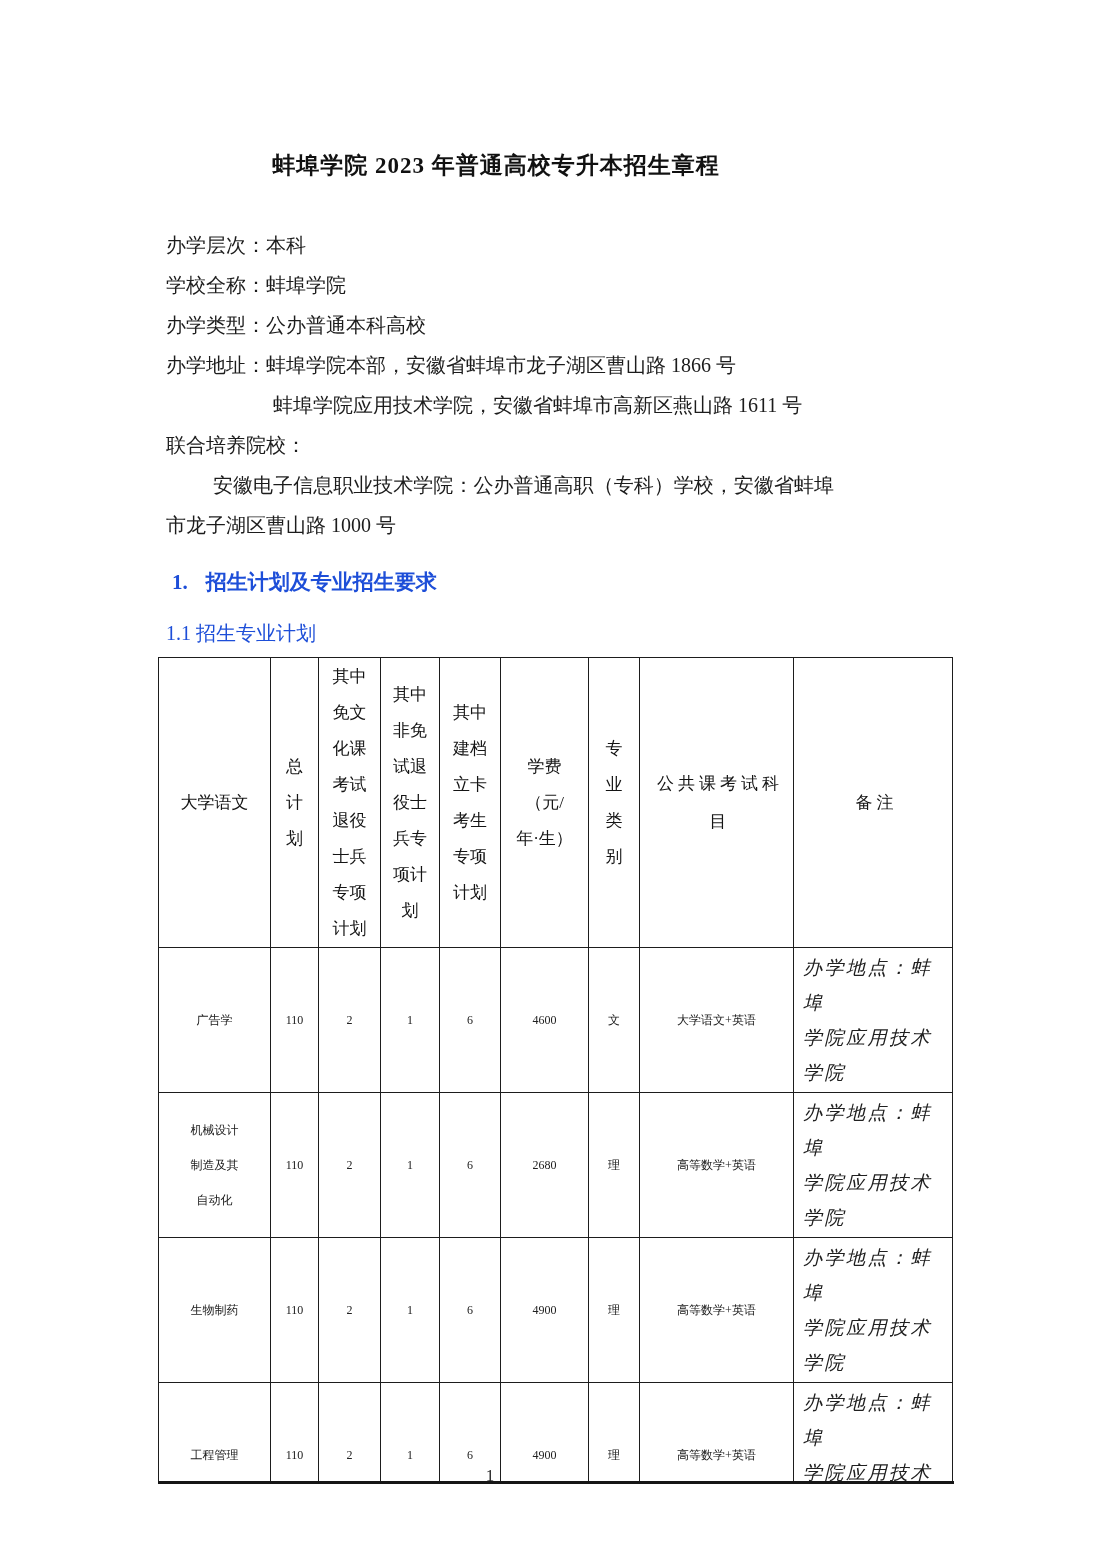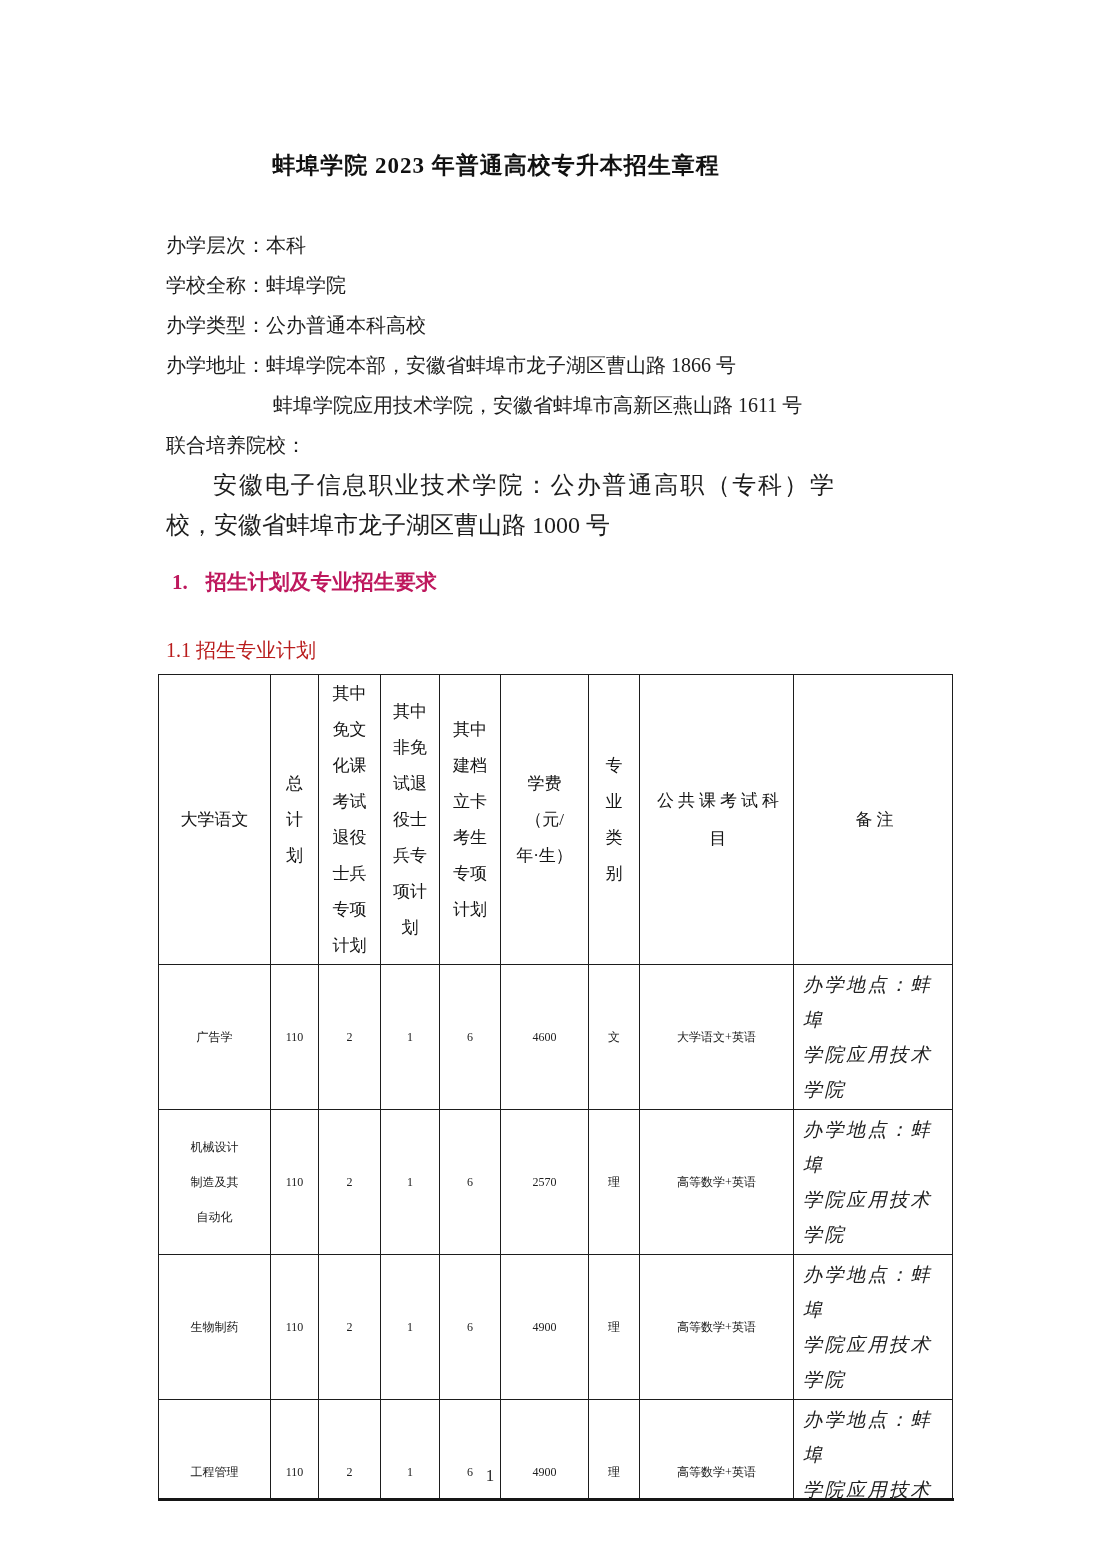--- a/index.html
+++ b/index.html
@@ -28,43 +28,43 @@
   
   .info-block { margin-top:43px; }
   .info-line {
     font-size:20px;
     line-height:40px;
     padding-left:8px;
     white-space:nowrap;
   }
   .info-line.hang { padding-left:115px; }
   .joint-para {
-    font-size:24px;
+    font-size:20px;
     line-height:40px;
     padding-left:8px;
     max-width:765px;
     text-indent:47px;
     text-align:justify;
   }
   
   .sec-heading {
     margin-top:22px;
     font-size:21px;
     font-weight:bold;
     line-height:30px;
     padding-left:14px;
-    color:#be185d;
+    color:#1d4ed8;
   }
   .sec-heading .sec-num { margin-right:18px; }
   .sub-heading {
-    margin-top:38px;
+    margin-top:21px;
     font-size:20px;
     line-height:30px;
     padding-left:8px;
-    color:#b91c1c;
+    color:#1d4ed8;
   }
   
   .table-clip {
     margin-top:9px;
     width:796px;
     height:827px;
     overflow:hidden;
     border-bottom:3px solid #161616;
   }
   table.plan-table {
@@ -219,21 +219,21 @@
         </tr>
 
         <tr class="h-row">
           <td>机械设计
 制造及其
 自动化</td>
           <td>110</td>
           <td>2</td>
           <td>1</td>
           <td>6</td>
-          <td>2570</td>
+          <td>2680</td>
           <td>理</td>
           <td>高等数学+英语</td>
           <td class="remark">办学地点：蚌埠
 学院应用技术
 学院</td>
         </tr>
 
         <tr class="h-row">
           <td>生物制药</td>
           <td>110</td>

